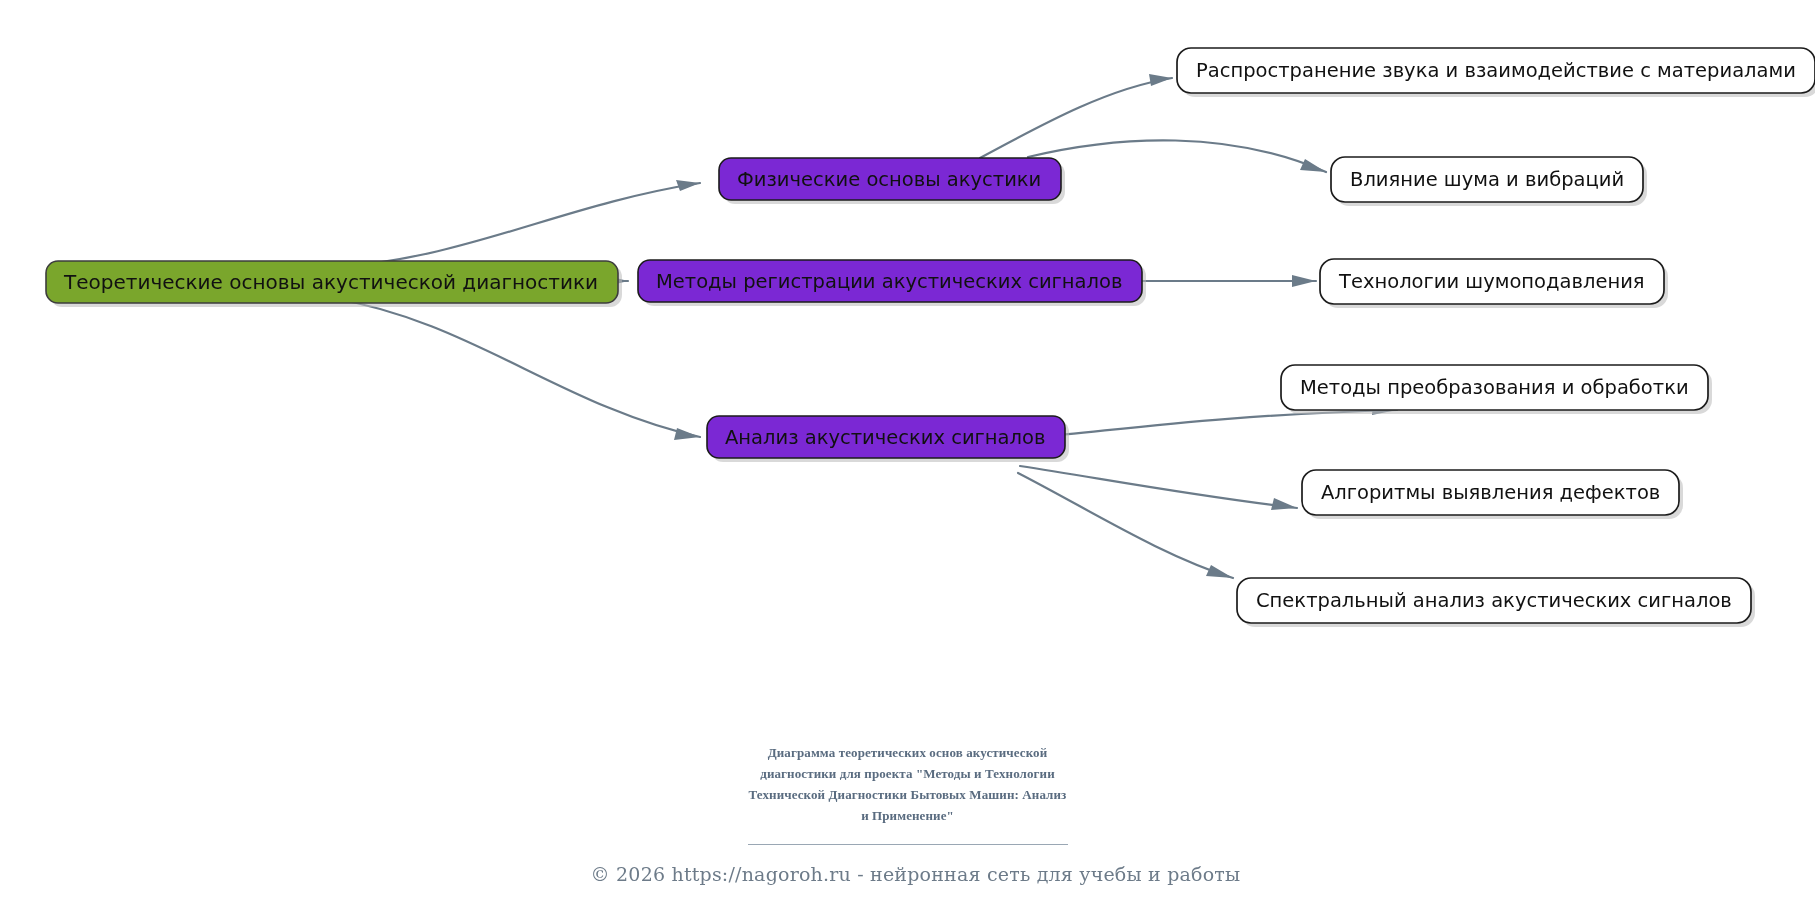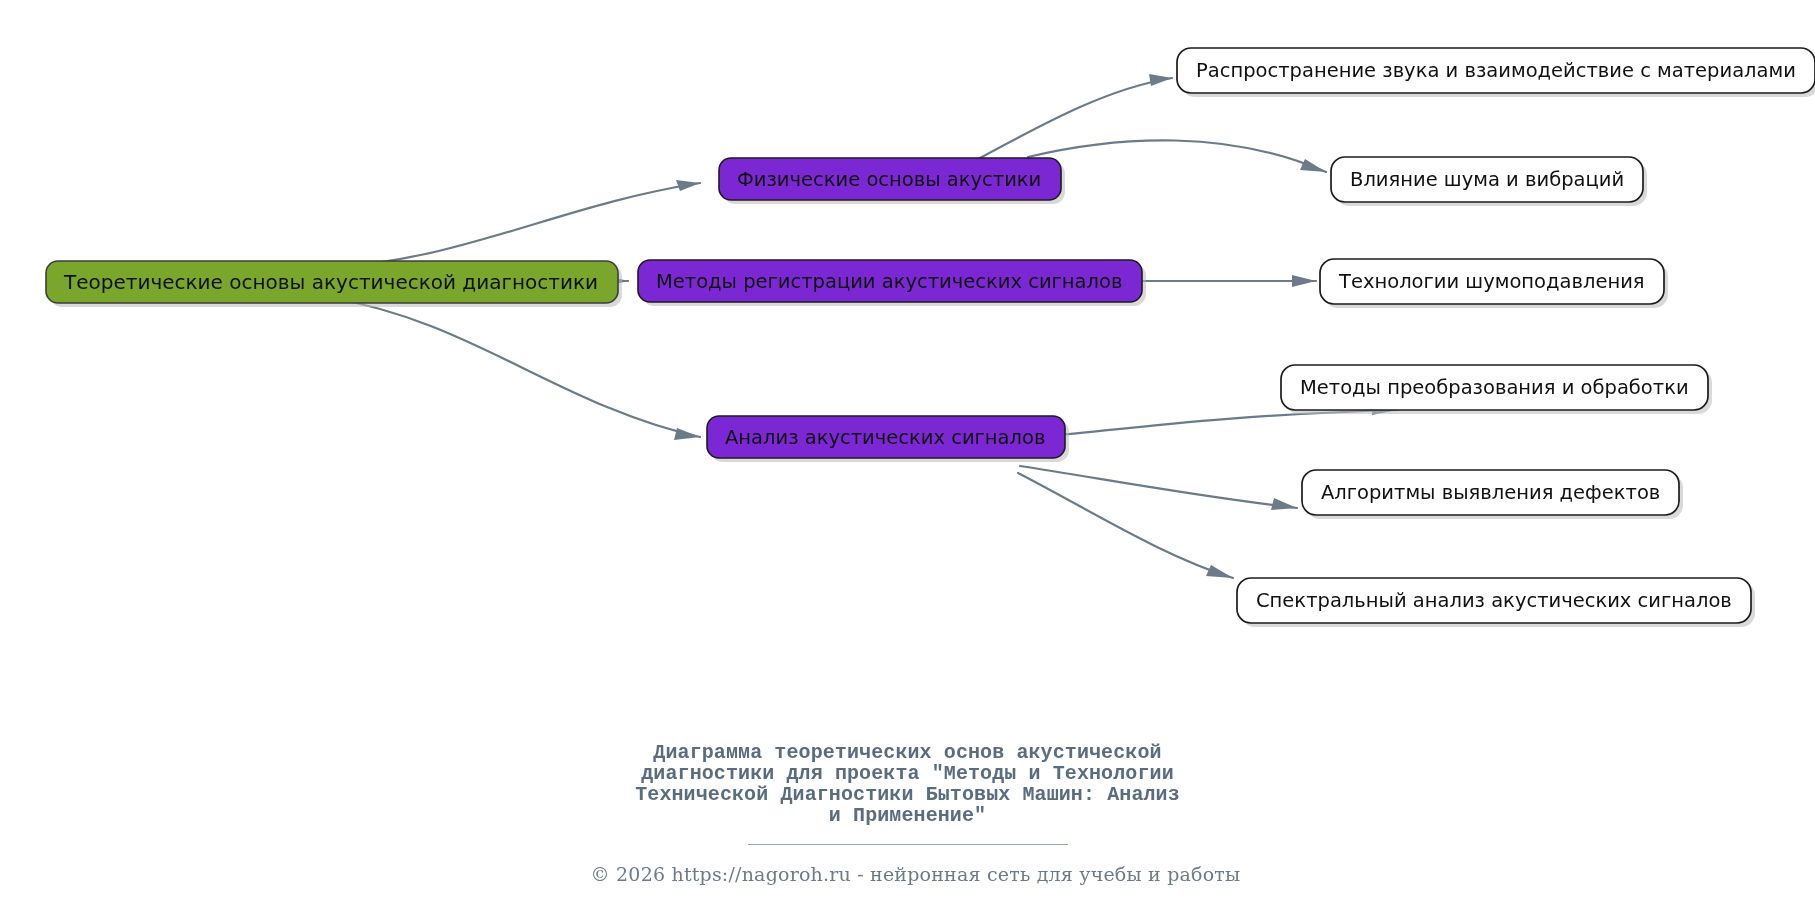--- a/index.html
+++ b/index.html
@@ -76,22 +76,22 @@
     font-size: 19.5px;
   }
   .caption-block {
     position: absolute;
     left: 0;
     top: 742px;
     width: 1815px;
     text-align: center;
   }
   .caption-title {
-    font-family: Liberation Mono, monospace;
-    font-size: 20px;
+    font-family: Liberation Serif, serif;
+    font-size: 13px;
     font-weight: bold;
     color: #5a6c80;
     line-height: 21px;
     letter-spacing: 0.1px;
     white-space: pre-line;
   }
   .caption-rule {
     width: 320px;
     height: 1px;
     background: #9aa7b4;

